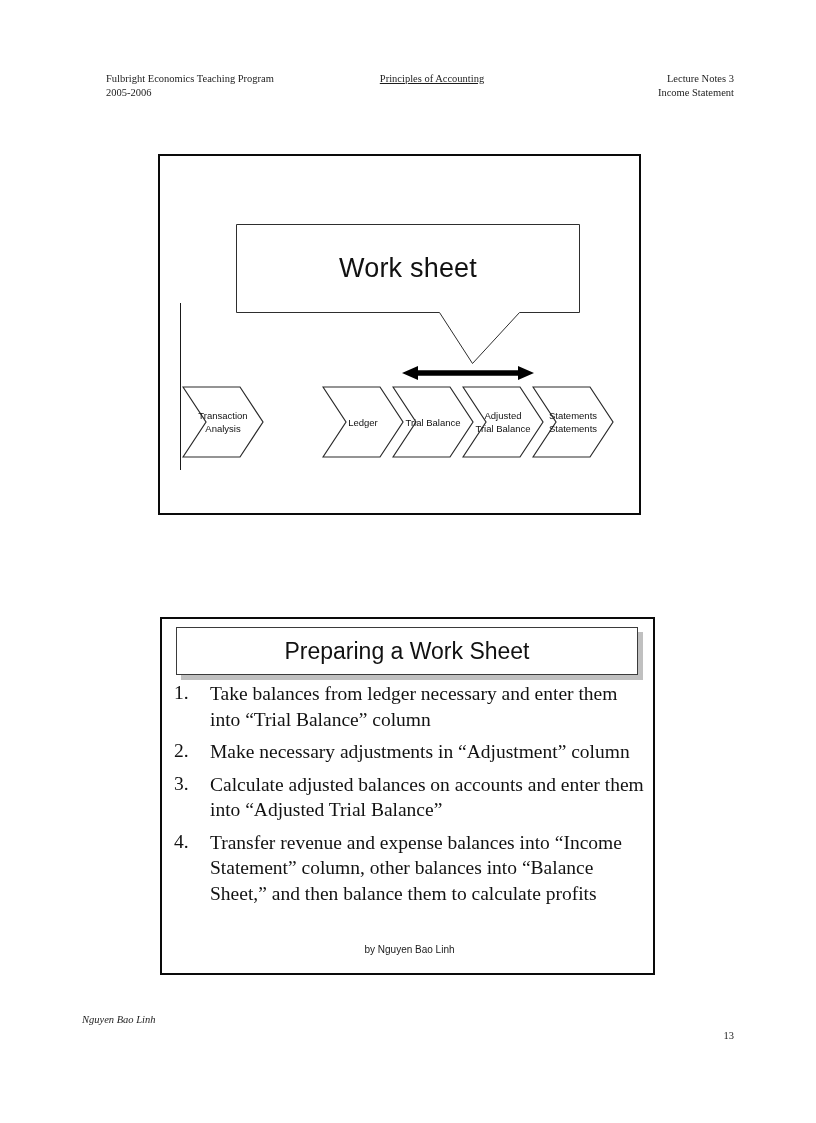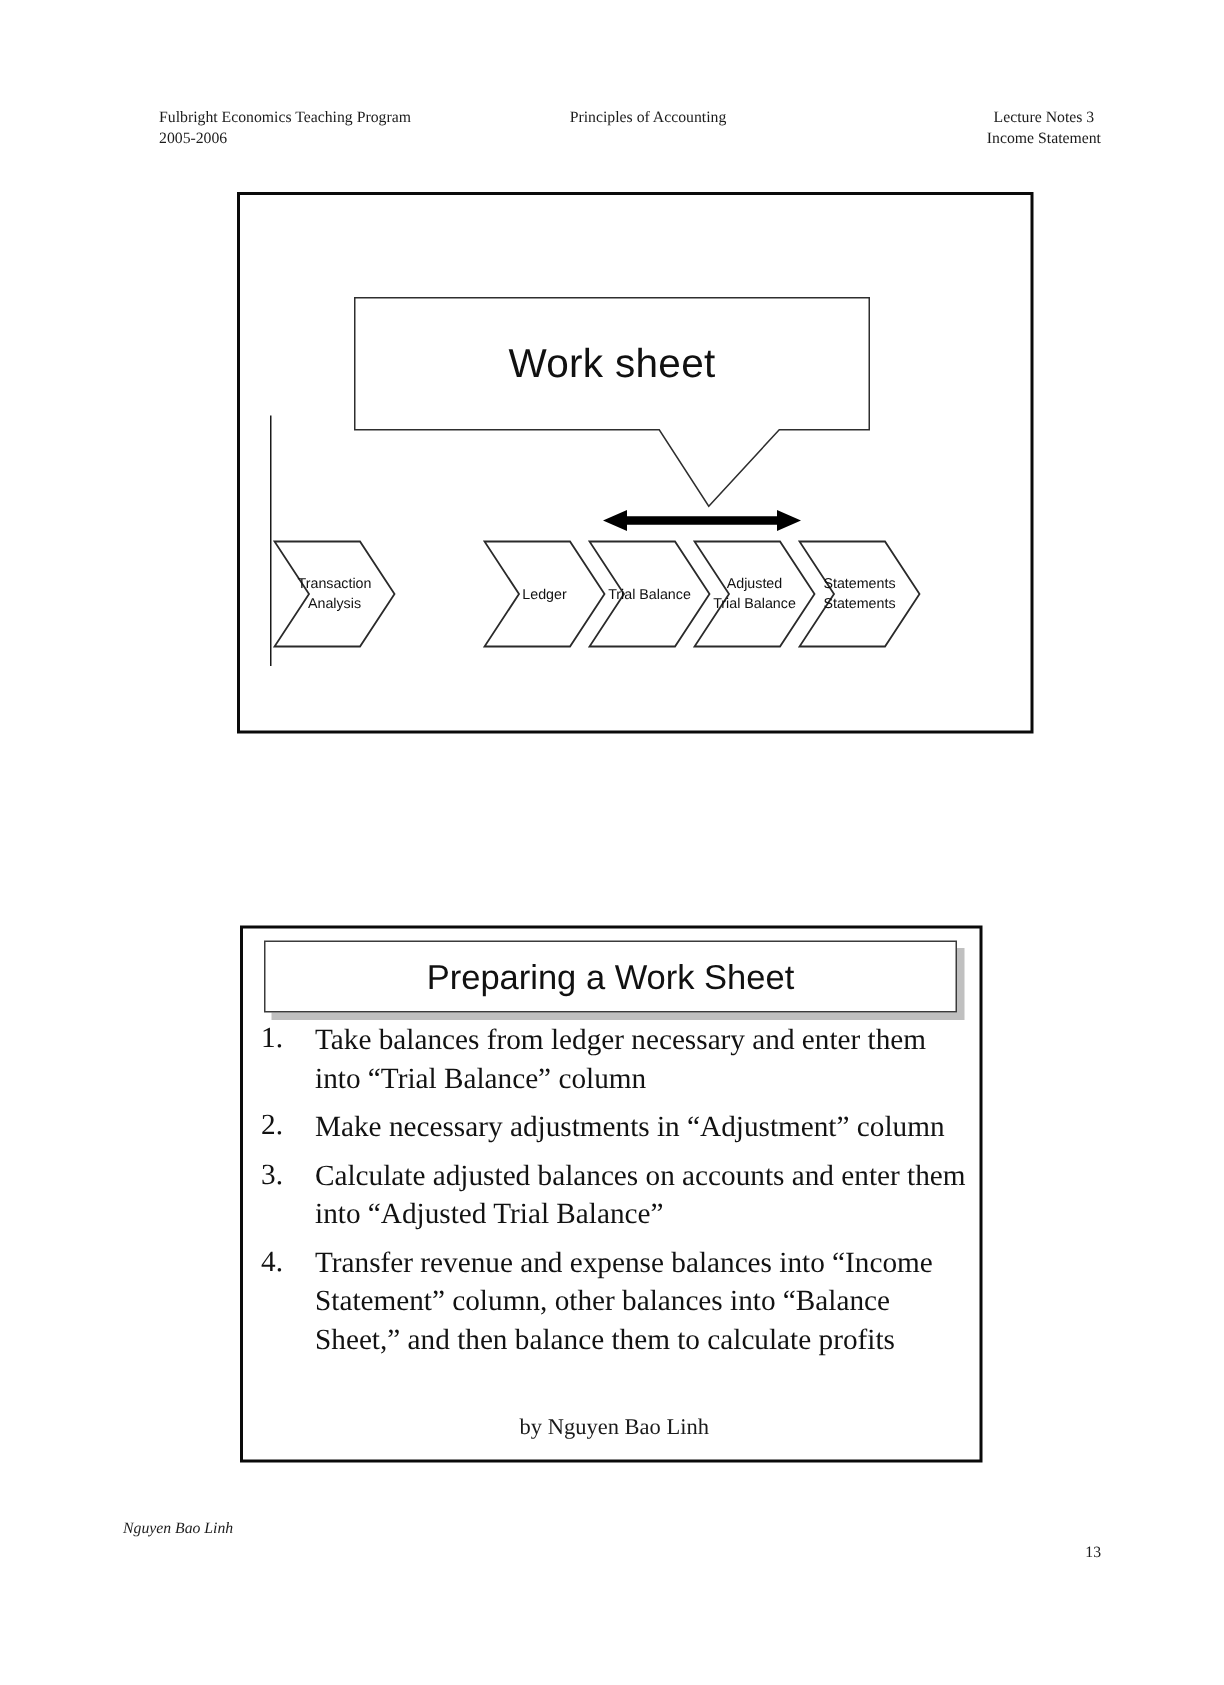--- a/index.html
+++ b/index.html
@@ -23,35 +23,35 @@
     top: 72px;
     width: 652px;
     height: 32px;
     font-family: "Liberation Serif", serif;
     font-size: 10.5px;
     line-height: 14px;
     color: #1c1c1c;
   }
   .hdr-col { position: absolute; top: 0; margin-left: 24px; }
   .hdr-left  { left: 0; text-align: left; }
-  .hdr-mid   { left: 0; width: 652px; text-align: center; }
-  .hdr-right { right: 0; text-align: center; }
+  .hdr-mid   { left: 0; width: 652px; text-align: center; text-decoration: underline; }
+  .hdr-right { right: 0; text-align: right; }
   .hdr-line2 { display: block; }
 
   
   .slide {
     position: absolute;
     background: #ffffff;
     border: 2px solid #0a0a0a;
     box-sizing: border-box;
   }
   #slide-flow {
     left: 158px;
-    top: 128px;
-    width: 531px;
+    top: 154px;
+    width: 483px;
     height: 361px;
   }
   #slide-steps {
     left: 160px;
     top: 617px;
     width: 495px;
     height: 358px;
   }
 
   
@@ -190,22 +190,22 @@
     line-height: 25.5px;
   }
   .step-text { display: block; }
 
   .credit {
     position: absolute;
     left: 0;
     top: 325px;
     width: 495px;
     text-align: center;
-    font-family: Liberation Serif, serif;
-    font-size: 15px;
+    font-family: Liberation Sans, sans-serif;
+    font-size: 10px;
     color: #1a1a1a;
   }
 
   
   .page-footer {
     position: absolute;
     left: 82px;
     top: 1014px;
     width: 652px;
     height: 16px;

